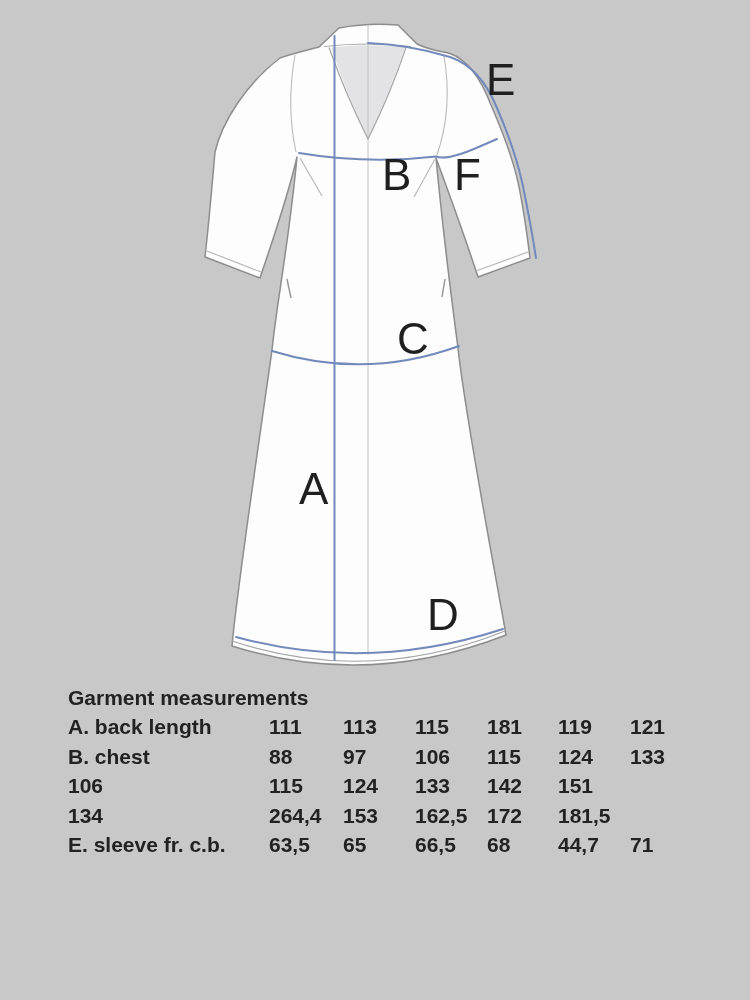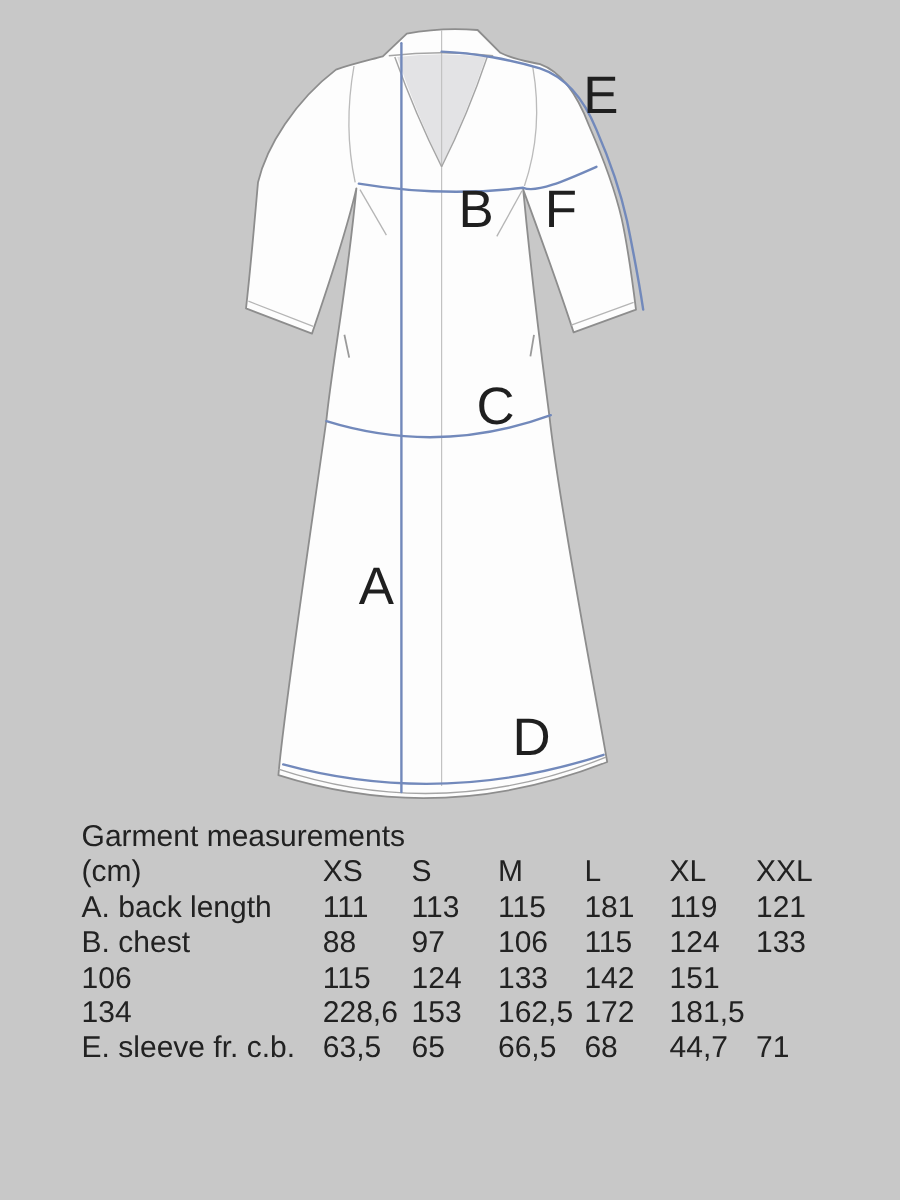--- a/index.html
+++ b/index.html
@@ -14,21 +14,21 @@
     font-weight:400; letter-spacing:0;
   }
   .label-e { left:486px; top:58px; }
   .label-b { left:382px; top:153px; }
   .label-f { left:454px; top:153px; }
   .label-c { left:397px; top:317px; }
   .label-a { left:299px; top:467px; }
   .label-d { left:427px; top:593px; }
   .size-table {
     position:absolute; left:68px; top:683px; width:640px;
-    font-size:25px; line-height:29.4px; color:#222222;
+    font-size:21px; line-height:29.4px; color:#222222;font-weight:bold;
   }
   .size-table .title { height:29.4px; }
   .trow {
     display:grid;
     grid-template-columns:201px 74px 72px 72px 71px 72px 70px;
     height:29.4px;
   }
   .trow > div { white-space:nowrap; }
 </style>
 </head>
@@ -97,29 +97,20 @@
   <div class="m-label label-e">E</div>
   <div class="m-label label-b">B</div>
   <div class="m-label label-f">F</div>
   <div class="m-label label-c">C</div>
   <div class="m-label label-a">A</div>
   <div class="m-label label-d">D</div>
 
   <div class="size-table">
     <div class="title">Garment measurements</div>
 
-    <div class="trow">
-      <div>(cm)</div>
-      <div>XS</div>
-      <div>S</div>
-      <div>M</div>
-      <div>L</div>
-      <div>XL</div>
-      <div>XXL</div>
-    </div>
 
     <div class="trow">
       <div>A. back length</div>
       <div>111</div>
       <div>113</div>
       <div>115</div>
       <div>181</div>
       <div>119</div>
       <div>121</div>
     </div>
@@ -138,21 +129,21 @@
       <div>106</div>
       <div>115</div>
       <div>124</div>
       <div>133</div>
       <div>142</div>
       <div>151</div>
     </div>
 
     <div class="trow">
       <div>134</div>
-      <div>228,6</div>
+      <div>264,4</div>
       <div>153</div>
       <div>162,5</div>
       <div>172</div>
       <div>181,5</div>
     </div>
 
     <div class="trow">
       <div>E. sleeve fr. c.b.</div>
       <div>63,5</div>
       <div>65</div>

